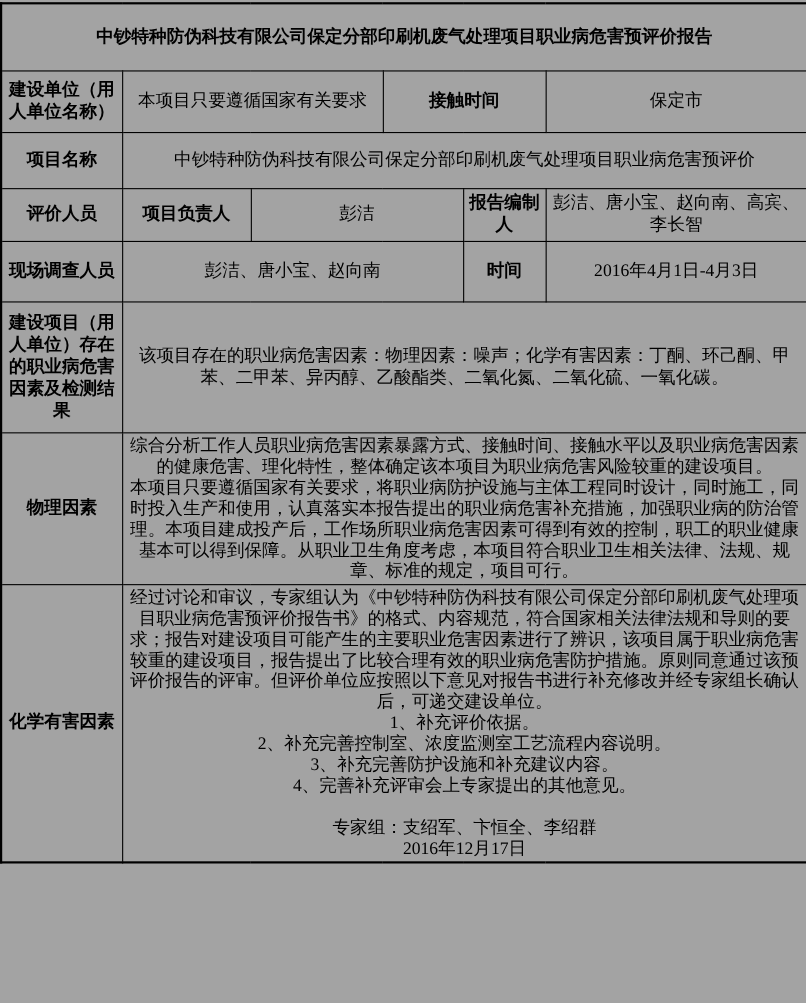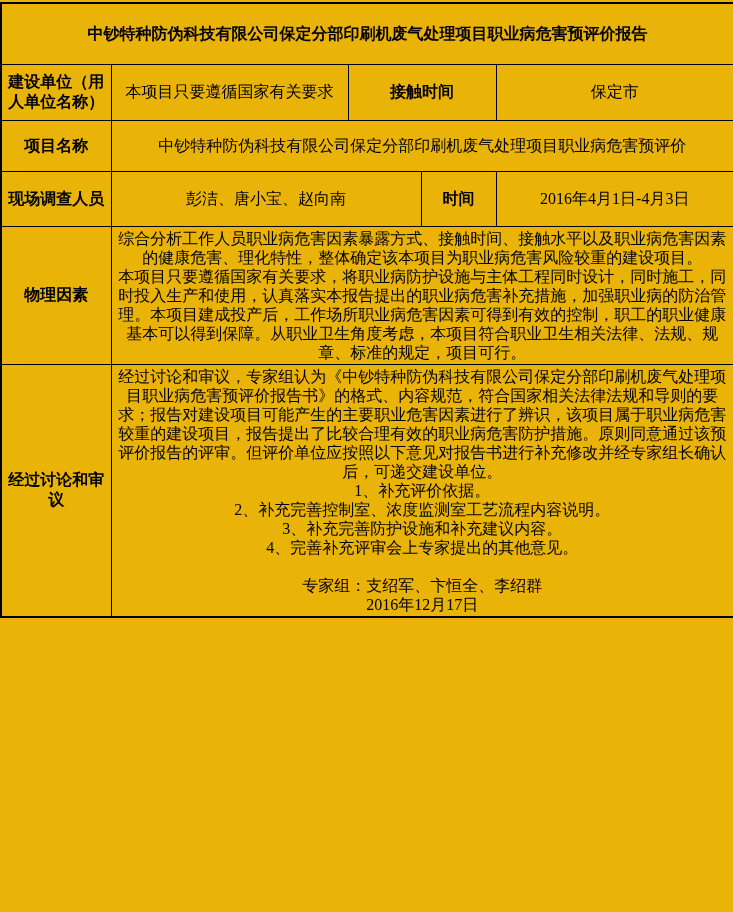--- a/index.html
+++ b/index.html
@@ -3,21 +3,21 @@
 <meta charset="utf-8">
 <style>
   html, body {
     margin: 0;
     padding: 0;
     background: #ffffff;
   }
   .page {
     width: 733px;
     height: 912px;
-    background: #eab308;
+    background: #a3a3a3;
     box-sizing: border-box;
     padding-top: 2px;
   }
   table.report {
     width: 731px;
     border-collapse: collapse;
     table-layout: fixed;
     border: 2px solid #000000;
     font-family: "Liberation Serif", "DejaVu Serif", serif;
     color: #000000;
@@ -83,37 +83,48 @@
       <td colspan="2" class="label">接触时间</td>
       <td>保定市</td>
     </tr>
 
     <tr class="r2">
       <td class="label">项目名称</td>
       <td colspan="5">中钞特种防伪科技有限公司保定分部印刷机废气处理项目职业病危害预评价</td>
     </tr>
 
 
+    <tr class="r4">
+      <td class="label">评价人员</td>
+      <td class="label">项目负责人</td>
+      <td colspan="2">彭洁</td>
+      <td class="label">报告编制人</td>
+      <td>彭洁、唐小宝、赵向南、高宾、李长智</td>
+    </tr>
 
     <tr class="r5">
       <td class="label">现场调查人员</td>
       <td colspan="3">彭洁、唐小宝、赵向南</td>
       <td class="label">时间</td>
       <td>2016年4月1日-4月3日</td>
     </tr>
 
+    <tr class="r6">
+      <td class="label">建设项目（用人单位）存在的职业病危害因素及检测结果</td>
+      <td colspan="5" class="left">该项目存在的职业病危害因素：物理因素：噪声；化学有害因素：丁酮、环己酮、甲苯、二甲苯、异丙醇、乙酸酯类、二氧化氮、二氧化硫、一氧化碳。</td>
+    </tr>
 
     <tr class="r7">
       <td class="label">物理因素</td>
       <td colspan="5" class="left prewrap">综合分析工作人员职业病危害因素暴露方式、接触时间、接触水平以及职业病危害因素的健康危害、理化特性，整体确定该本项目为职业病危害风险较重的建设项目。
 本项目只要遵循国家有关要求，将职业病防护设施与主体工程同时设计，同时施工，同时投入生产和使用，认真落实本报告提出的职业病危害补充措施，加强职业病的防治管理。本项目建成投产后，工作场所职业病危害因素可得到有效的控制，职工的职业健康基本可以得到保障。从职业卫生角度考虑，本项目符合职业卫生相关法律、法规、规章、标准的规定，项目可行。</td>
     </tr>
 
     <tr class="r8">
-      <td class="label">经过讨论和审议</td>
+      <td class="label">化学有害因素</td>
       <td colspan="5" class="left prewrap">经过讨论和审议，专家组认为《中钞特种防伪科技有限公司保定分部印刷机废气处理项目职业病危害预评价报告书》的格式、内容规范，符合国家相关法律法规和导则的要求；报告对建设项目可能产生的主要职业危害因素进行了辨识，该项目属于职业病危害较重的建设项目，报告提出了比较合理有效的职业病危害防护措施。原则同意通过该预评价报告的评审。但评价单位应按照以下意见对报告书进行补充修改并经专家组长确认后，可递交建设单位。
 1、补充评价依据。
 2、补充完善控制室、浓度监测室工艺流程内容说明。
 3、补充完善防护设施和补充建议内容。
 4、完善补充评审会上专家提出的其他意见。
 
 专家组：支绍军、卞恒全、李绍群
 2016年12月17日</td>
     </tr>
   </tbody>

